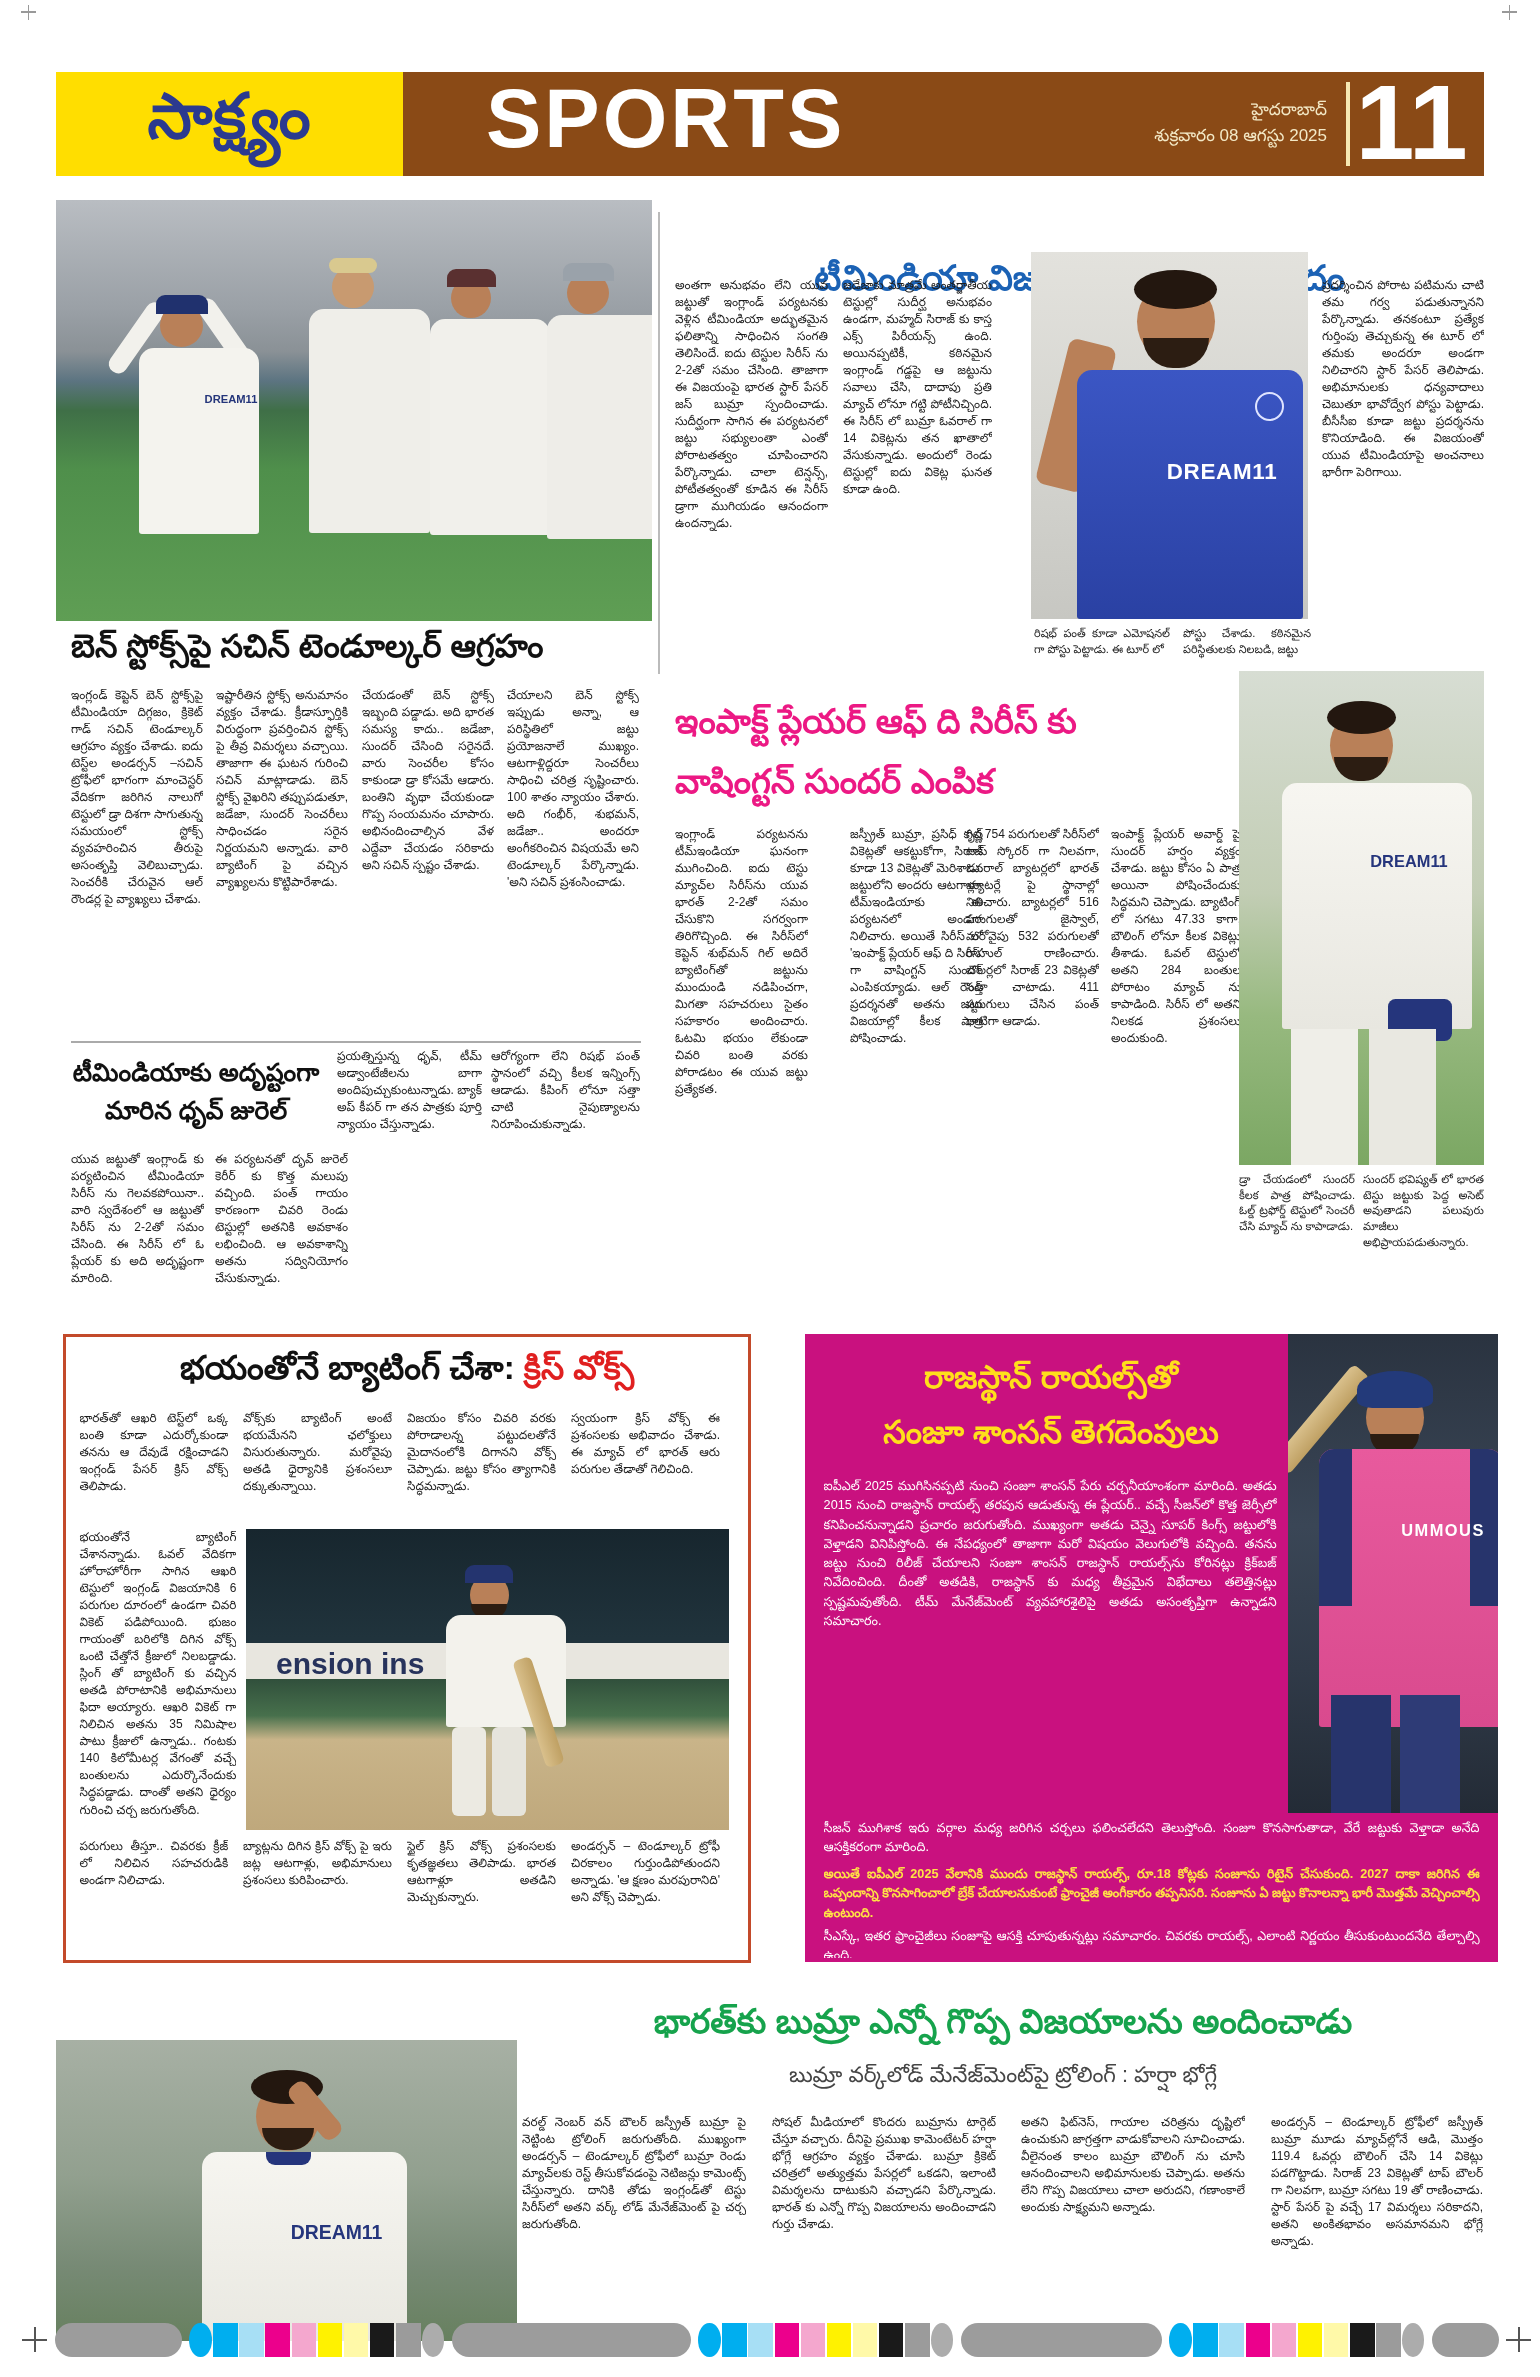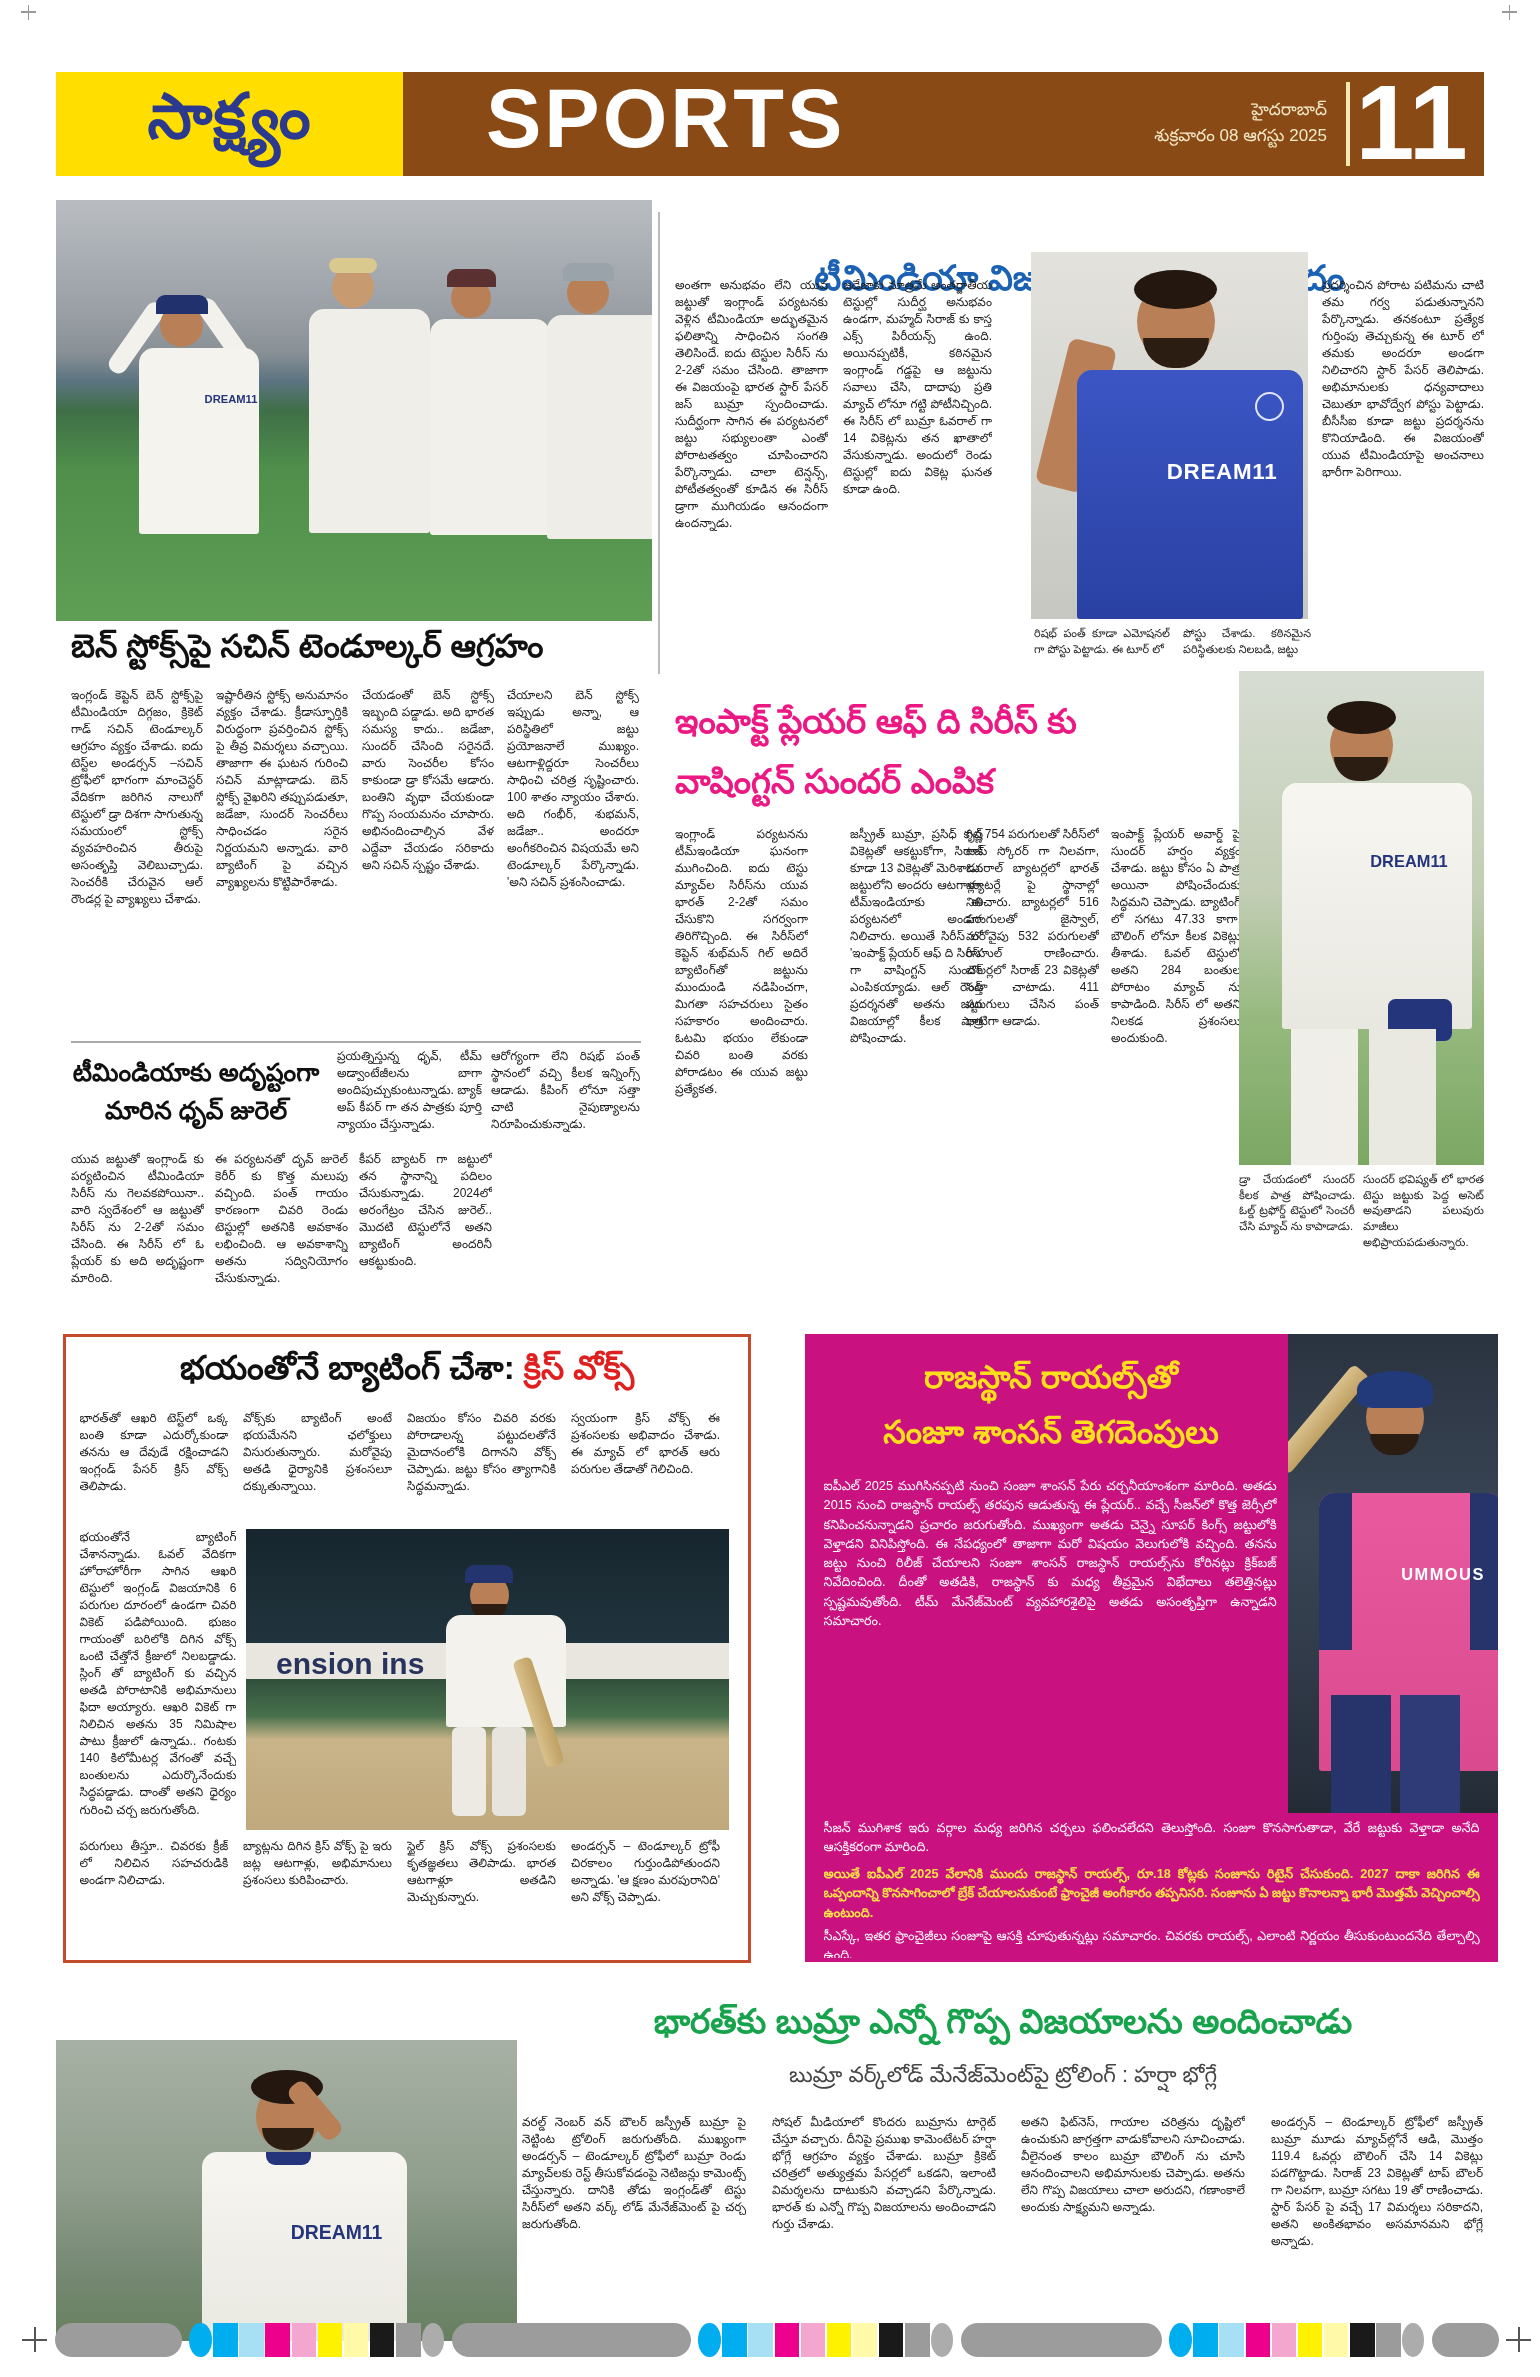--- a/index.html
+++ b/index.html
@@ -153,21 +153,20 @@
 
 <div class="abs hrule" style="left:71px;top:1041px;width:570px;height:1.5px;"></div>
 
 <div class="abs hl-sub" style="left:71px;top:1054px;width:250px;height:88px;">టీమిండియాకు అదృష్టంగా మారిన ధృవ్ జురెల్</div>
 
 <div class="abs bodytext" style="left:337px;top:1048px;width:145px;height:98px;">ప్రయత్నిస్తున్న ధృవ్, టీమ్ అడ్వాంటేజీలను బాగా అందిపుచ్చుకుంటున్నాడు. బ్యాక్ అప్ కీపర్ గా తన పాత్రకు పూర్తి న్యాయం చేస్తున్నాడు.</div>
 <div class="abs bodytext" style="left:491px;top:1048px;width:149px;height:98px;">ఆరోగ్యంగా లేని రిషభ్ పంత్ స్థానంలో వచ్చి కీలక ఇన్నింగ్స్ ఆడాడు. కీపింగ్ లోనూ సత్తా చాటి నైపుణ్యాలను నిరూపించుకున్నాడు.</div>
 <div class="abs" style="left:71px;top:1151px;width:570px;height:177px;">
   <div class="abs bodytext" style="left:0;top:0;width:133px;height:177px;">యువ జట్టుతో ఇంగ్లాండ్ కు పర్యటించిన టీమిండియా సిరీస్ ను గెలవకపోయినా.. వారి స్వదేశంలో ఆ జట్టుతో సిరీస్ ను 2-2తో సమం చేసింది. ఈ సిరీస్ లో ఓ ప్లేయర్ కు అది అదృష్టంగా మారింది.</div>
   <div class="abs bodytext" style="left:144px;top:0;width:133px;height:177px;">ఈ పర్యటనతో దృవ్ జురెల్ కెరీర్ కు కొత్త మలుపు వచ్చింది. పంత్ గాయం కారణంగా చివరి రెండు టెస్టుల్లో అతనికి అవకాశం లభించింది. ఆ అవకాశాన్ని అతను సద్వినియోగం చేసుకున్నాడు.</div>
-  <div class="abs bodytext" style="left:288px;top:0;width:133px;height:177px;">కీపర్ బ్యాటర్ గా జట్టులో తన స్థానాన్ని పదిలం చేసుకున్నాడు. 2024లో అరంగేట్రం చేసిన జురెల్.. మొదటి టెస్టులోనే అతని బ్యాటింగ్ అందరినీ ఆకట్టుకుంది.</div>
 </div>
 
 <div class="abs hl-pink" style="left:675px;top:692px;width:567px;height:125px;">
   <div>ఇంపాక్ట్ ప్లేయర్ ఆఫ్ ది సిరీస్ కు</div>
   <div>వాషింగ్టన్ సుందర్ ఎంపిక</div>
 </div>
 <div class="abs" style="left:675px;top:826px;width:567px;height:498px;">
   <div class="abs bodytext" style="left:0;top:0;width:133px;height:498px;">ఇంగ్లాండ్ పర్యటనను టీమ్ఇండియా ఘనంగా ముగించింది. ఐదు టెస్టు మ్యాచ్‌ల సిరీస్‌ను యువ భారత్ 2-2తో సమం చేసుకొని సగర్వంగా తిరిగొచ్చింది. ఈ సిరీస్‌లో కెప్టెన్ శుభ్‌మన్ గిల్ అదిరే బ్యాటింగ్‌తో జట్టును ముందుండి నడిపించగా, మిగతా సహచరులు సైతం సహకారం అందించారు. ఓటమి భయం లేకుండా చివరి బంతి వరకు పోరాడటం ఈ యువ జట్టు ప్రత్యేకత.</div>
   <div class="abs bodytext" style="left:145px;top:0;width:133px;height:498px;margin-left:30px;">జస్ప్రీత్ బుమ్రా, ప్రసిధ్ కృష్ణ వికెట్లతో ఆకట్టుకోగా, సిరాజ్ కూడా 13 వికెట్లతో మెరిశాడు. జట్టులోని అందరు ఆటగాళ్లూ టీమ్ఇండియాకు ఈ పర్యటనలో అండగా నిలిచారు. అయితే సిరీస్ లో 'ఇంపాక్ట్ ప్లేయర్ ఆఫ్ ది సిరీస్' గా వాషింగ్టన్ సుందర్ ఎంపికయ్యాడు. ఆల్ రౌండ్ ప్రదర్శనతో అతను జట్టు విజయాల్లో కీలక పాత్ర పోషించాడు.</div>
   <div class="abs bodytext" style="left:291px;top:0;width:133px;height:498px;">గిల్ 754 పరుగులతో సిరీస్‌లో టాప్ స్కోరర్ గా నిలవగా, ఓవరాల్ బ్యాటర్లలో భారత్ బ్యాటర్లే పై స్థానాల్లో నిలిచారు. బ్యాటర్లలో 516 పరుగులతో జైస్వాల్, మరోవైపు 532 పరుగులతో రాహుల్ రాణించారు. బౌలర్లలో సిరాజ్ 23 వికెట్లతో సత్తా చాటాడు. 411 పరుగులు చేసిన పంత్ ధాటిగా ఆడాడు.</div>
@@ -220,21 +219,21 @@
   <div class="abs hl-yellow" style="left:18.6px;top:16.4px;width:455px;height:112px;">
     <div>రాజస్థాన్ రాయల్స్‌తో</div>
     <div>సంజూ శాంసన్ తెగదెంపులు</div>
   </div>
 
   <div class="photo p-samson" style="left:483px;top:0;width:210px;height:479px;">
     <div class="bat" style="left:22.4px;top:22.4px;width:22.4px;height:127px;transform:rotate(40deg);"></div>
     <div class="head" style="left:78px;top:52px;width:58px;height:63px;"></div>
     <div class="abs" style="left:69px;top:37px;width:76px;height:37px;background:#233a7a;border-radius:50% 50% 20% 20%;"></div>
     <div class="abs" style="left:82px;top:100px;width:49px;height:21px;background:#2c1d12;border-radius:0 0 24px 24px;"></div>
-    <div class="torso" style="left:31px;top:115px;width:152px;height:278px;background:linear-gradient(180deg,#e85a9d,#d94a8e);margin-top:44px;">
+    <div class="torso" style="left:31px;top:115px;width:152px;height:278px;background:linear-gradient(180deg,#e85a9d,#d94a8e);">
       <div class="abs" style="left:0;top:0;width:33px;height:157px;background:#27346c;border-radius:15px 0 0 0;"></div>
       <div class="abs" style="right:0;top:0;width:33px;height:157px;background:#27346c;border-radius:0 15px 0 0;"></div>
       <div class="jersey-txt" style="top:72px;font-size:16.4px;color:#ffffff;letter-spacing:1.5px;">UMMOUS</div>
     </div>
     <div class="abs" style="left:43px;top:361px;width:60px;height:118px;background:#27346c;"></div>
     <div class="abs" style="left:112px;top:361px;width:60px;height:118px;background:#2e3b76;"></div>
   </div>
 
   <div class="abs mag-body" style="left:18.6px;top:143px;width:453px;height:332px;">ఐపీఎల్ 2025 ముగిసినప్పటి నుంచి సంజూ శాంసన్ పేరు చర్చనీయాంశంగా మారింది. అతడు 2015 నుంచి రాజస్థాన్ రాయల్స్ తరపున ఆడుతున్న ఈ ప్లేయర్.. వచ్చే సీజన్‌లో కొత్త జెర్సీలో కనిపించనున్నాడని ప్రచారం జరుగుతోంది. ముఖ్యంగా అతడు చెన్నై సూపర్ కింగ్స్ జట్టులోకి వెళ్తాడని వినిపిస్తోంది. ఈ నేపధ్యంలో తాజాగా మరో విషయం వెలుగులోకి వచ్చింది. తనను జట్టు నుంచి రిలీజ్ చేయాలని సంజూ శాంసన్ రాజస్థాన్ రాయల్స్‌ను కోరినట్లు క్రిక్‌బజ్ నివేదించింది. దీంతో అతడికి, రాజస్థాన్ కు మధ్య తీవ్రమైన విభేదాలు తలెత్తినట్లు స్పష్టమవుతోంది. టీమ్ మేనేజ్‌మెంట్ వ్యవహారశైలిపై అతడు అసంతృప్తిగా ఉన్నాడని సమాచారం.</div>
   <div class="abs mag-body" style="left:18.6px;top:485px;width:656px;height:43px;">సీజన్ ముగిశాక ఇరు వర్గాల మధ్య జరిగిన చర్చలు ఫలించలేదని తెలుస్తోంది. సంజూ కొనసాగుతాడా, వేరే జట్టుకు వెళ్తాడా అనేది ఆసక్తికరంగా మారింది.</div>

